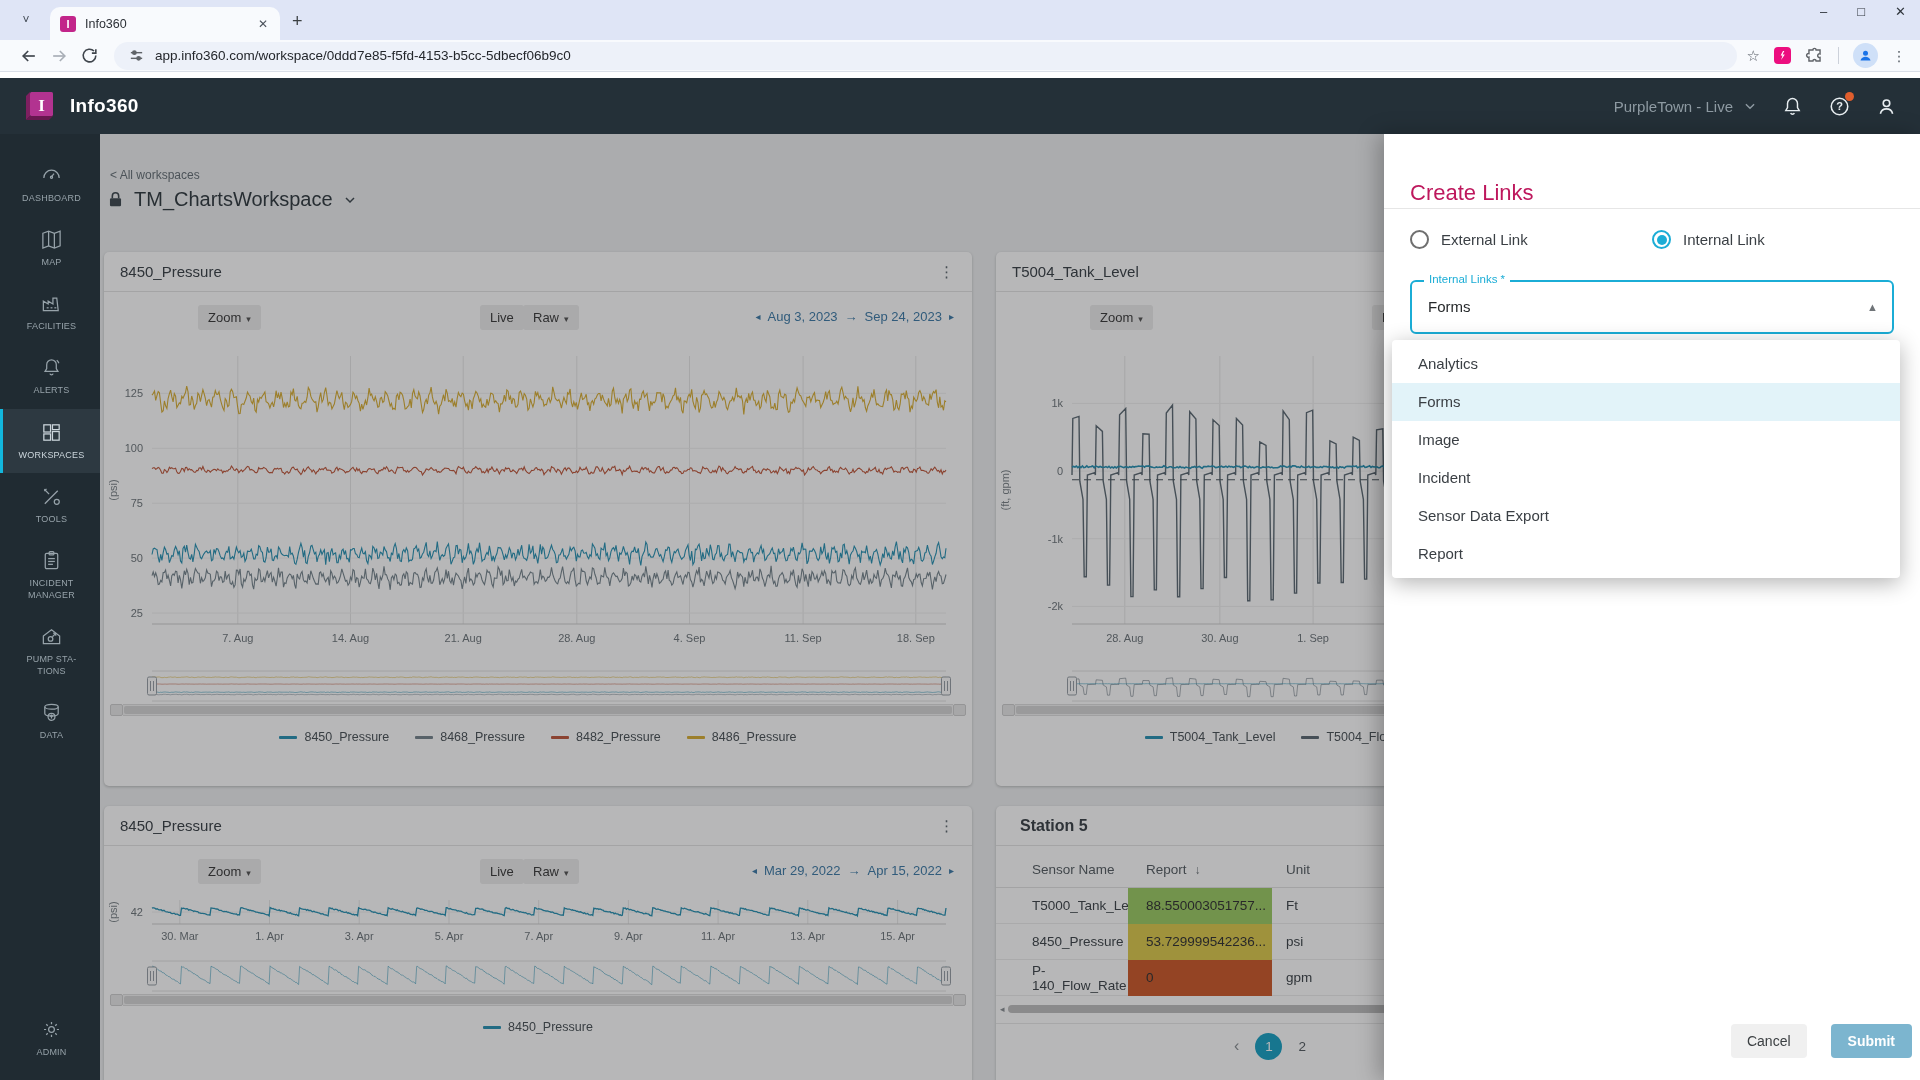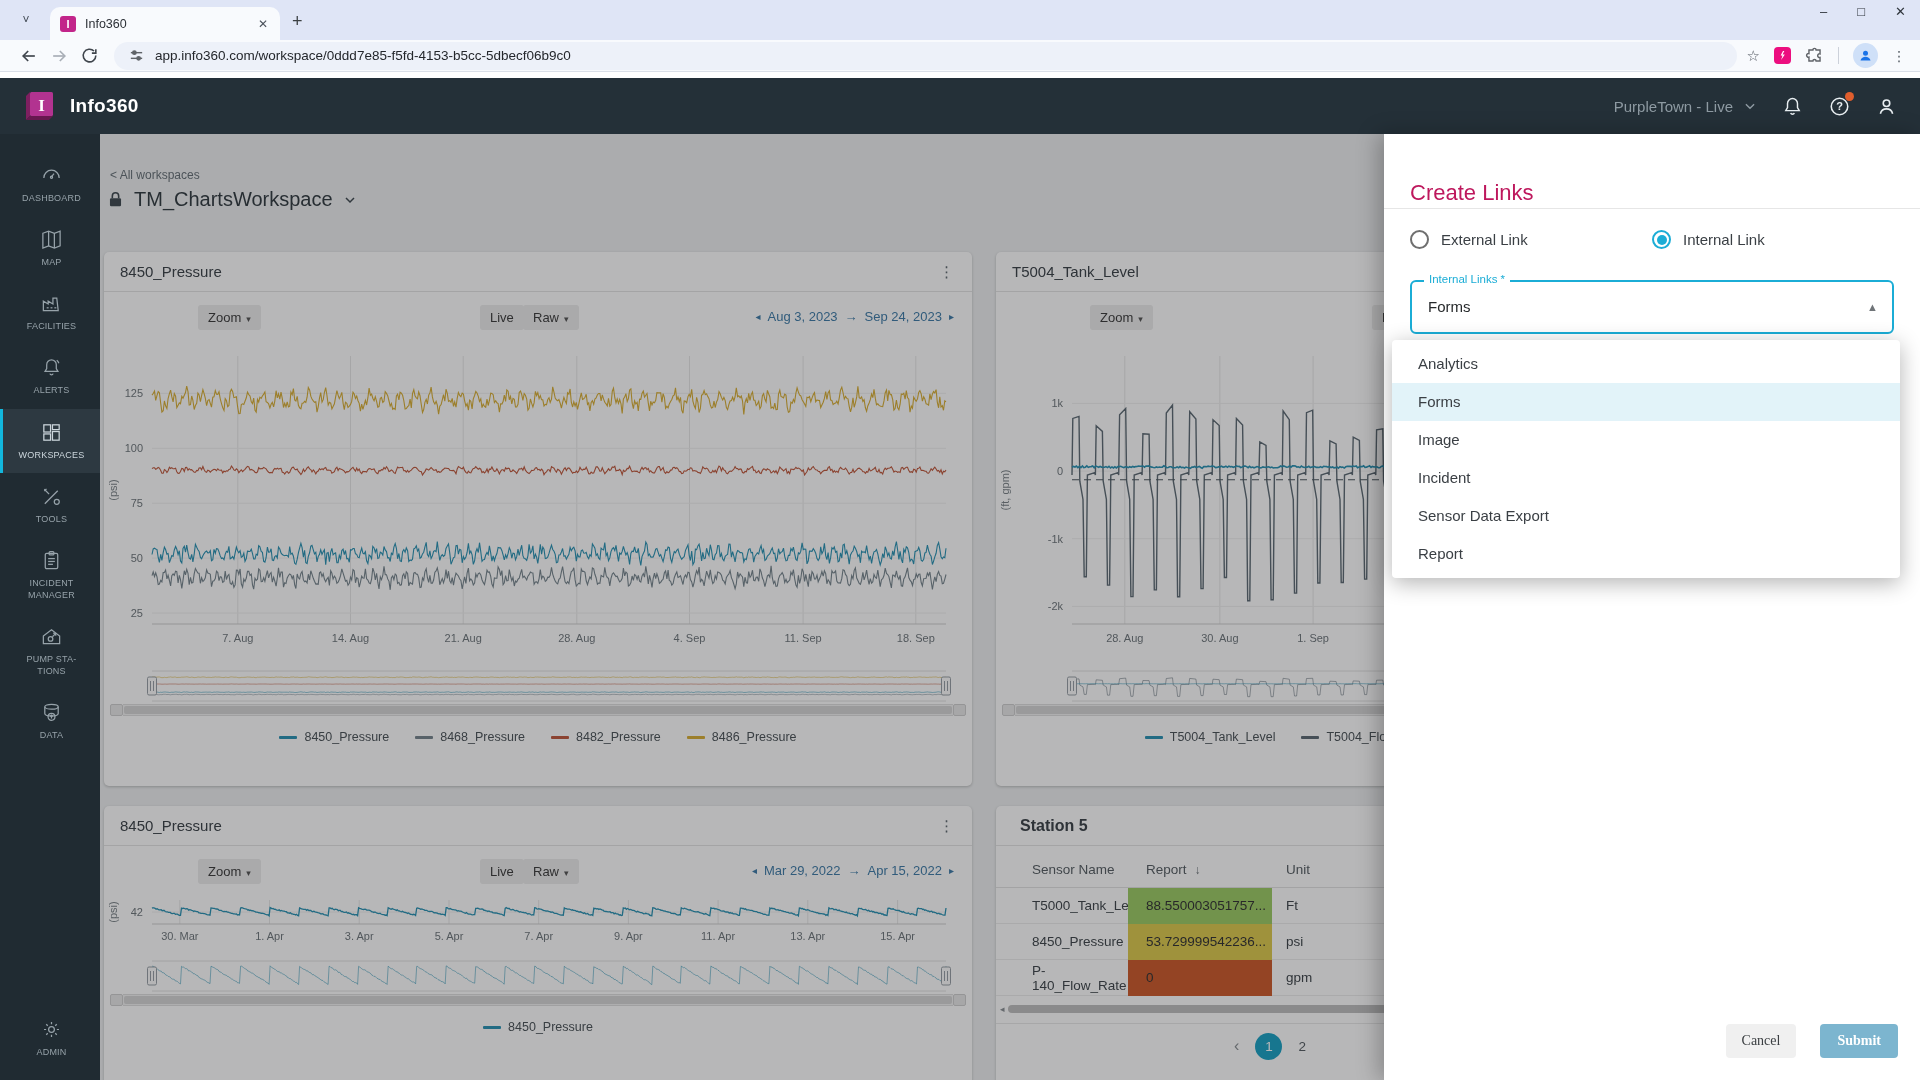--- a/index.html
+++ b/index.html
@@ -109,21 +109,21 @@
   .select { position:absolute; left:26px; right:26px; top:146px; height:54px; border:2px solid #1badd6;
     border-radius:6px; cursor:pointer; }
   .select-label { position:absolute; top:-9px; left:12px; background:#fff; padding:0 5px;
     font-size:11.5px; color:#1badd6; }
   .select-value { position:absolute; left:16px; top:16px; font-size:15px; color:#26292b; }
   .select-arrow { position:absolute; right:14px; top:19px; color:#6f7478; font-size:11px; }
   .menu { position:absolute; left:8px; width:508px; top:206px; background:#fff; border-radius:4px;
     box-shadow:0 5px 22px rgba(0,0,0,.30); padding:5px 0; z-index:40; }
   .menu-item { height:38px; line-height:38px; padding-left:26px; font-size:15px; color:#3a3f44; cursor:pointer; }
   .menu-item.selected { background:#e2f3f9; }
-  .drawer-footer { position:absolute; right:22px; bottom:22px; display:flex; gap:24px;font-family:Liberation Serif, serif; }
+  .drawer-footer { position:absolute; right:8px; bottom:22px; display:flex; gap:24px; }
   .btn-cancel { background:#f0f0f0; border:none; border-radius:4px; color:#3c4043; font-size:14px;
     font-family:inherit; padding:9px 16px; cursor:pointer; }
   .btn-submit { background:#7cb5cf; border:none; border-radius:4px; color:#fff; font-size:14px;
     font-weight:bold; font-family:inherit; padding:9px 17px; cursor:pointer; }
   svg { display:block; }
 </style>
 </head>
 <body>
 
 <div class="tabstrip">

